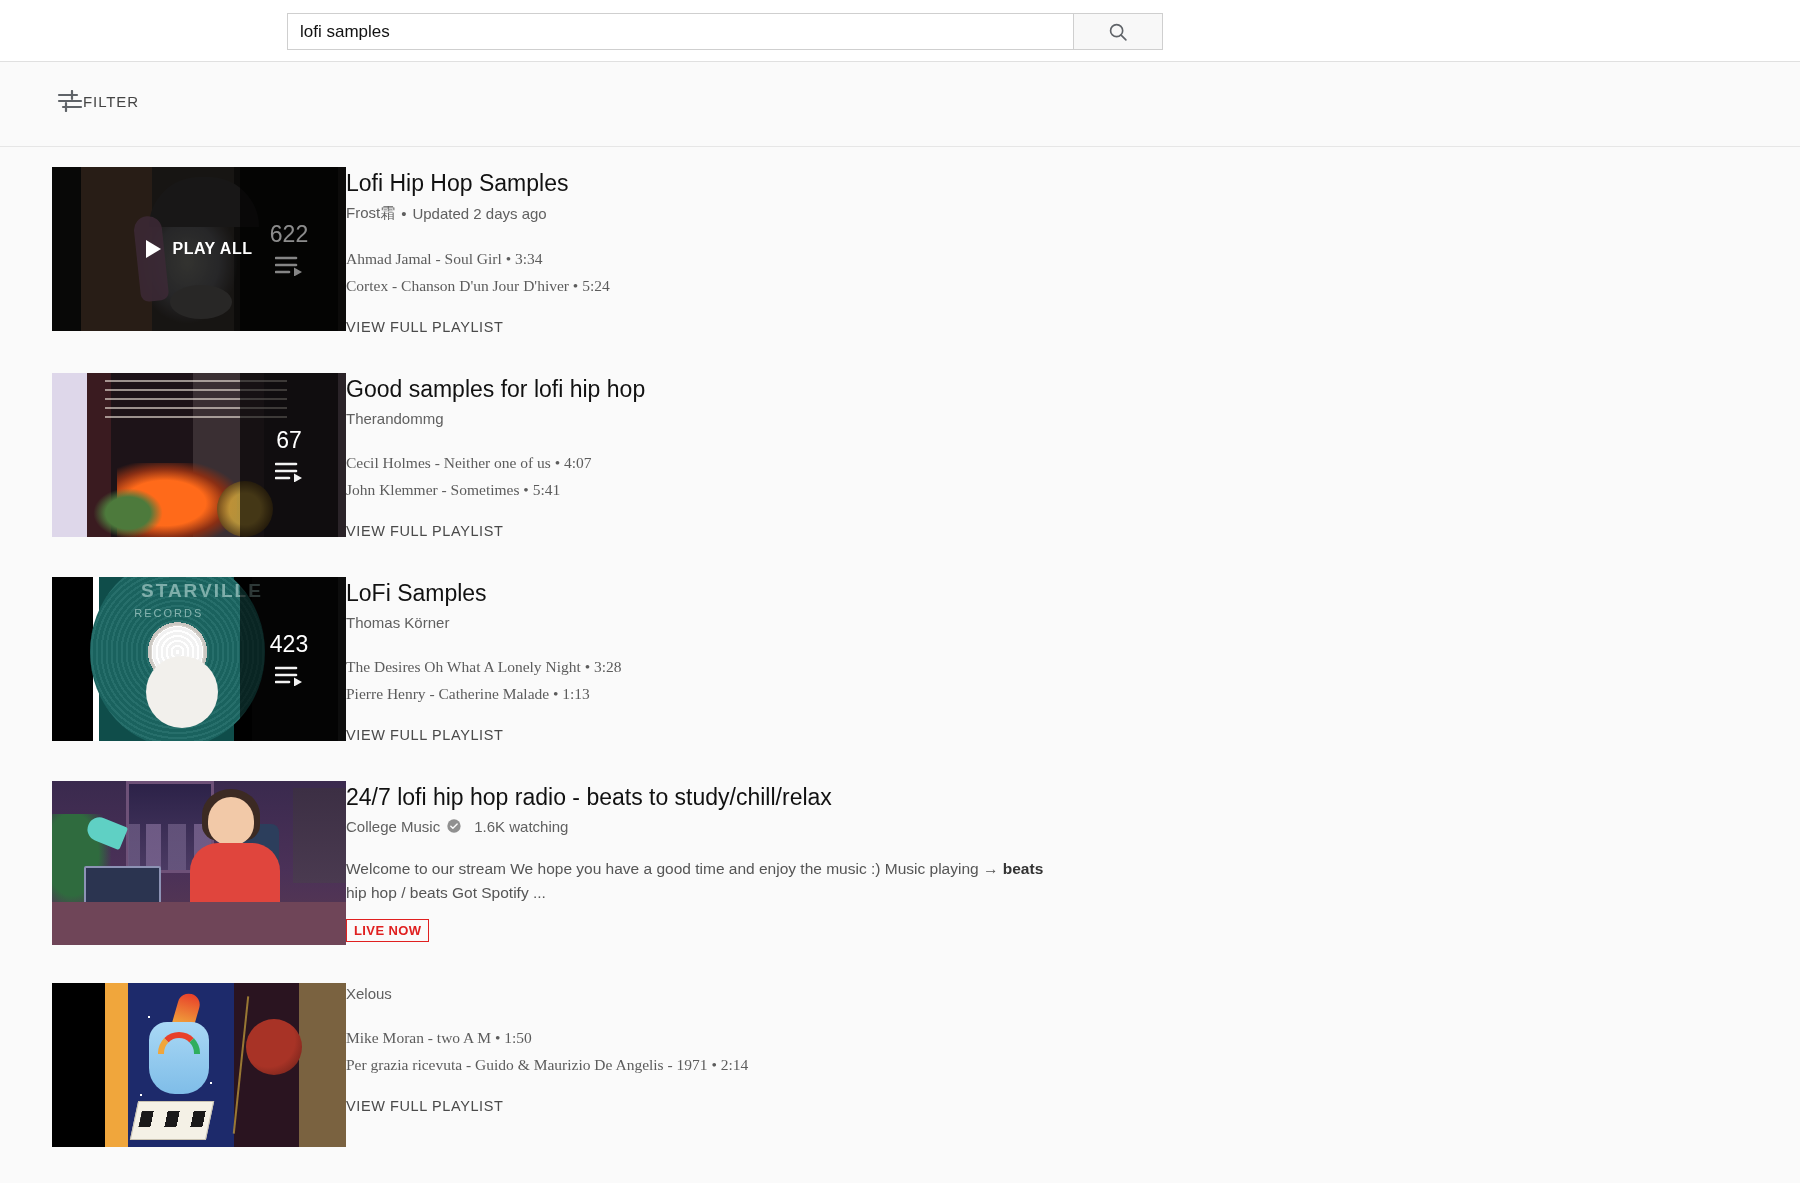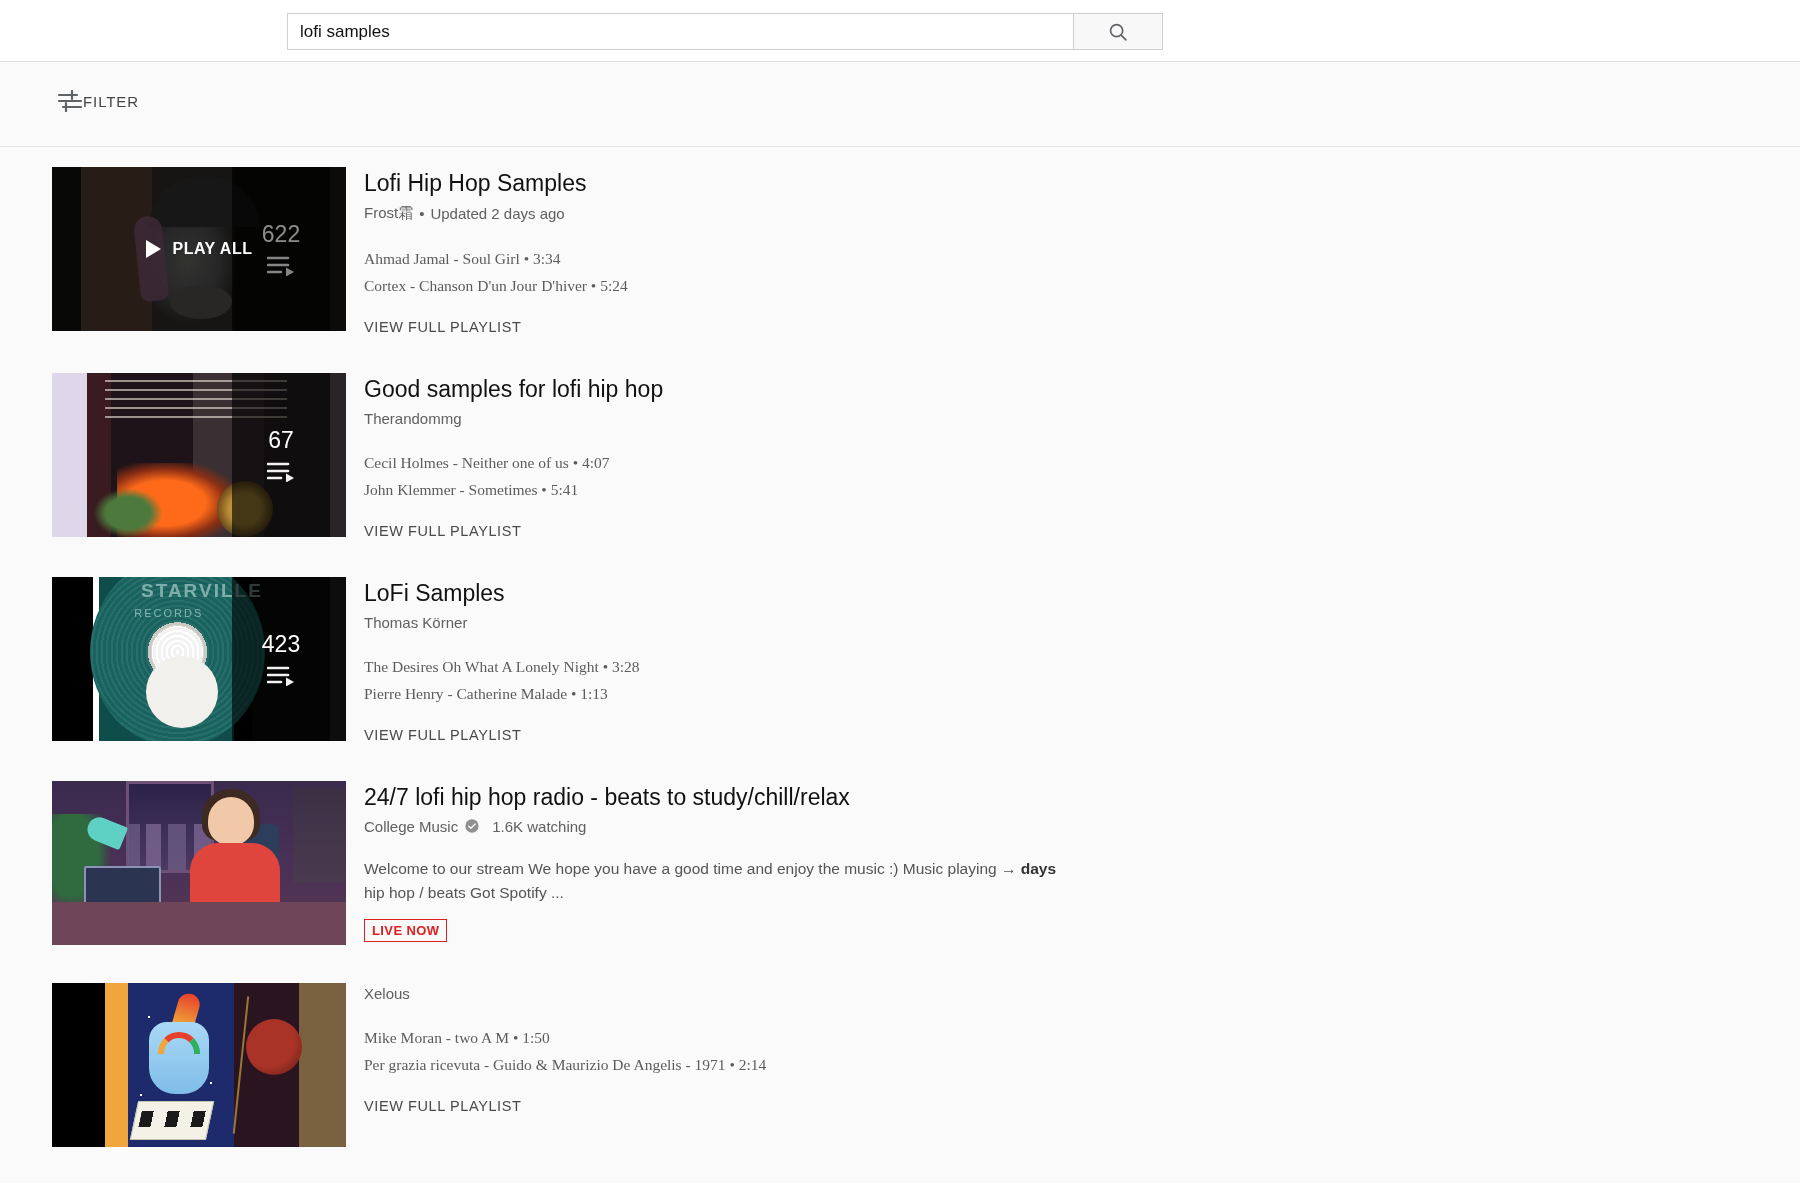--- a/index.html
+++ b/index.html
@@ -96,21 +96,21 @@
     height: 164px;
     flex: 0 0 294px;
     overflow: hidden;
     background: #000;
     cursor: pointer;
   }
 
   
   .pl-overlay {
     position: absolute;
-    right: 16px; top: 0;
+    right: 8px; top: 0;
     width: 98px; height: 100%;
     background: rgba(0,0,0,0.62);
     display: flex;
     flex-direction: column;
     align-items: center;
     justify-content: center;
     gap: 8px;
     color: #fff;
   }
   .pl-count { font-size: 23px; font-weight: 400; line-height: 1; }
@@ -126,21 +126,21 @@
     letter-spacing: .5px;
   }
   .play-tri {
     width: 0; height: 0;
     border-left: 15px solid #fff;
     border-top: 9px solid transparent;
     border-bottom: 9px solid transparent;
   }
 
   
-  .info { padding-left: 18px; padding-top: 2px; }
+  .info { padding-top: 2px; }
   .title {
     font-size: 23px; color: #111; line-height: 1.25;
     margin: 0 0 6px 0; font-weight: 400; cursor: pointer;
   }
   .byline {
     font-size: 15px; color: #606060; margin-bottom: 22px;
     display: flex; align-items: center; gap: 6px;
   }
   .byline .chan { cursor: pointer; }
   .verified { display: inline-flex; vertical-align: middle; }
@@ -491,21 +491,21 @@
         <span class="chan">College Music</span>
         <span class="verified">
           <svg width="16" height="16" viewBox="0 0 24 24">
             <circle cx="12" cy="12" r="10" fill="#909090"></circle>
             <path d="M7.2 12.4l3.1 3.1 6.4-6.6" fill="none" stroke="#fafafa" stroke-width="2.1" stroke-linecap="round" stroke-linejoin="round"></path>
           </svg>
         </span>
         <span class="watching">1.6K watching</span>
       </div>
       <div class="desc">
-        <span>Welcome to our stream We hope you have a good time and enjoy the music :) Music playing → </span><b>days</b><span> hip hop / beats Got Spotify ...</span>
+        <span>Welcome to our stream We hope you have a good time and enjoy the music :) Music playing → </span><b>beats</b><span> hip hop / beats Got Spotify ...</span>
       </div>
       <span class="live-badge">LIVE NOW</span>
     </div>
   </div>
 
   <div class="result">
     <div class="thumb">
       <div class="art5">
         <div class="stars"></div>
           <div class="crack"></div>

